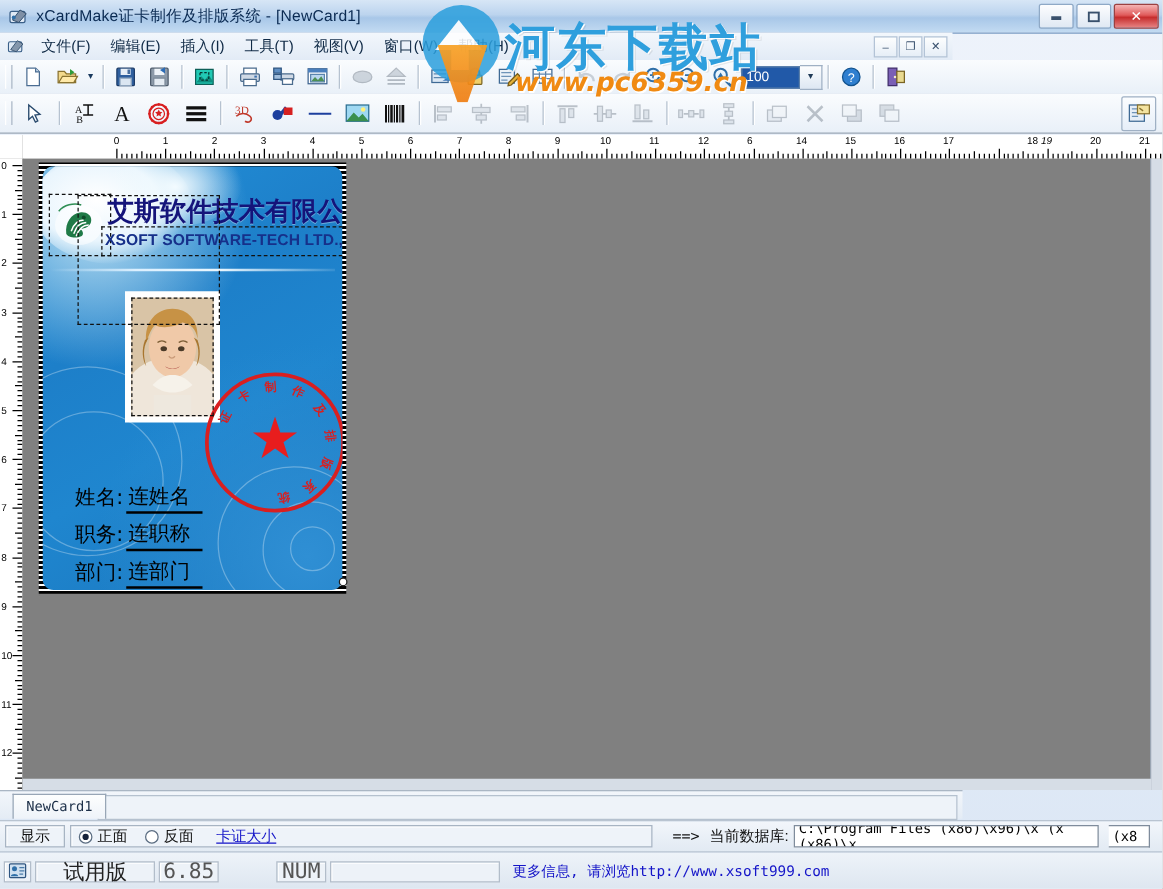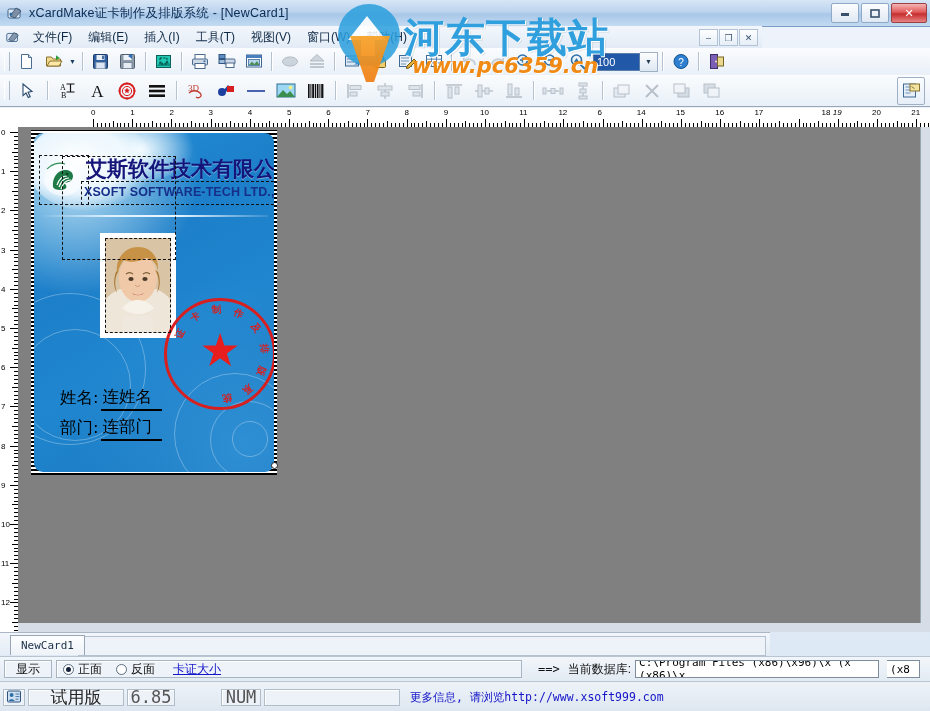--- a/index.html
+++ b/index.html
@@ -1033,20 +1033,24 @@
             </div>
           <div class="stampstar">★</div>
         </div>
 
         <div class="fields">
           <div class="frow">
             <span class="flabel">姓名:</span>
             <span class="fval">连姓名</span>
           </div>
           <div class="frow">
+            <span class="flabel">职务:</span>
+            <span class="fval">连职称</span>
+          </div>
+          <div class="frow">
             <span class="flabel">部门:</span>
             <span class="fval">连部门</span>
           </div>
         </div>
       </div>
 
       <div class="handle" style="left:240px;top:332px;border-radius:50%;"></div>
     </div>
   </div>
 

